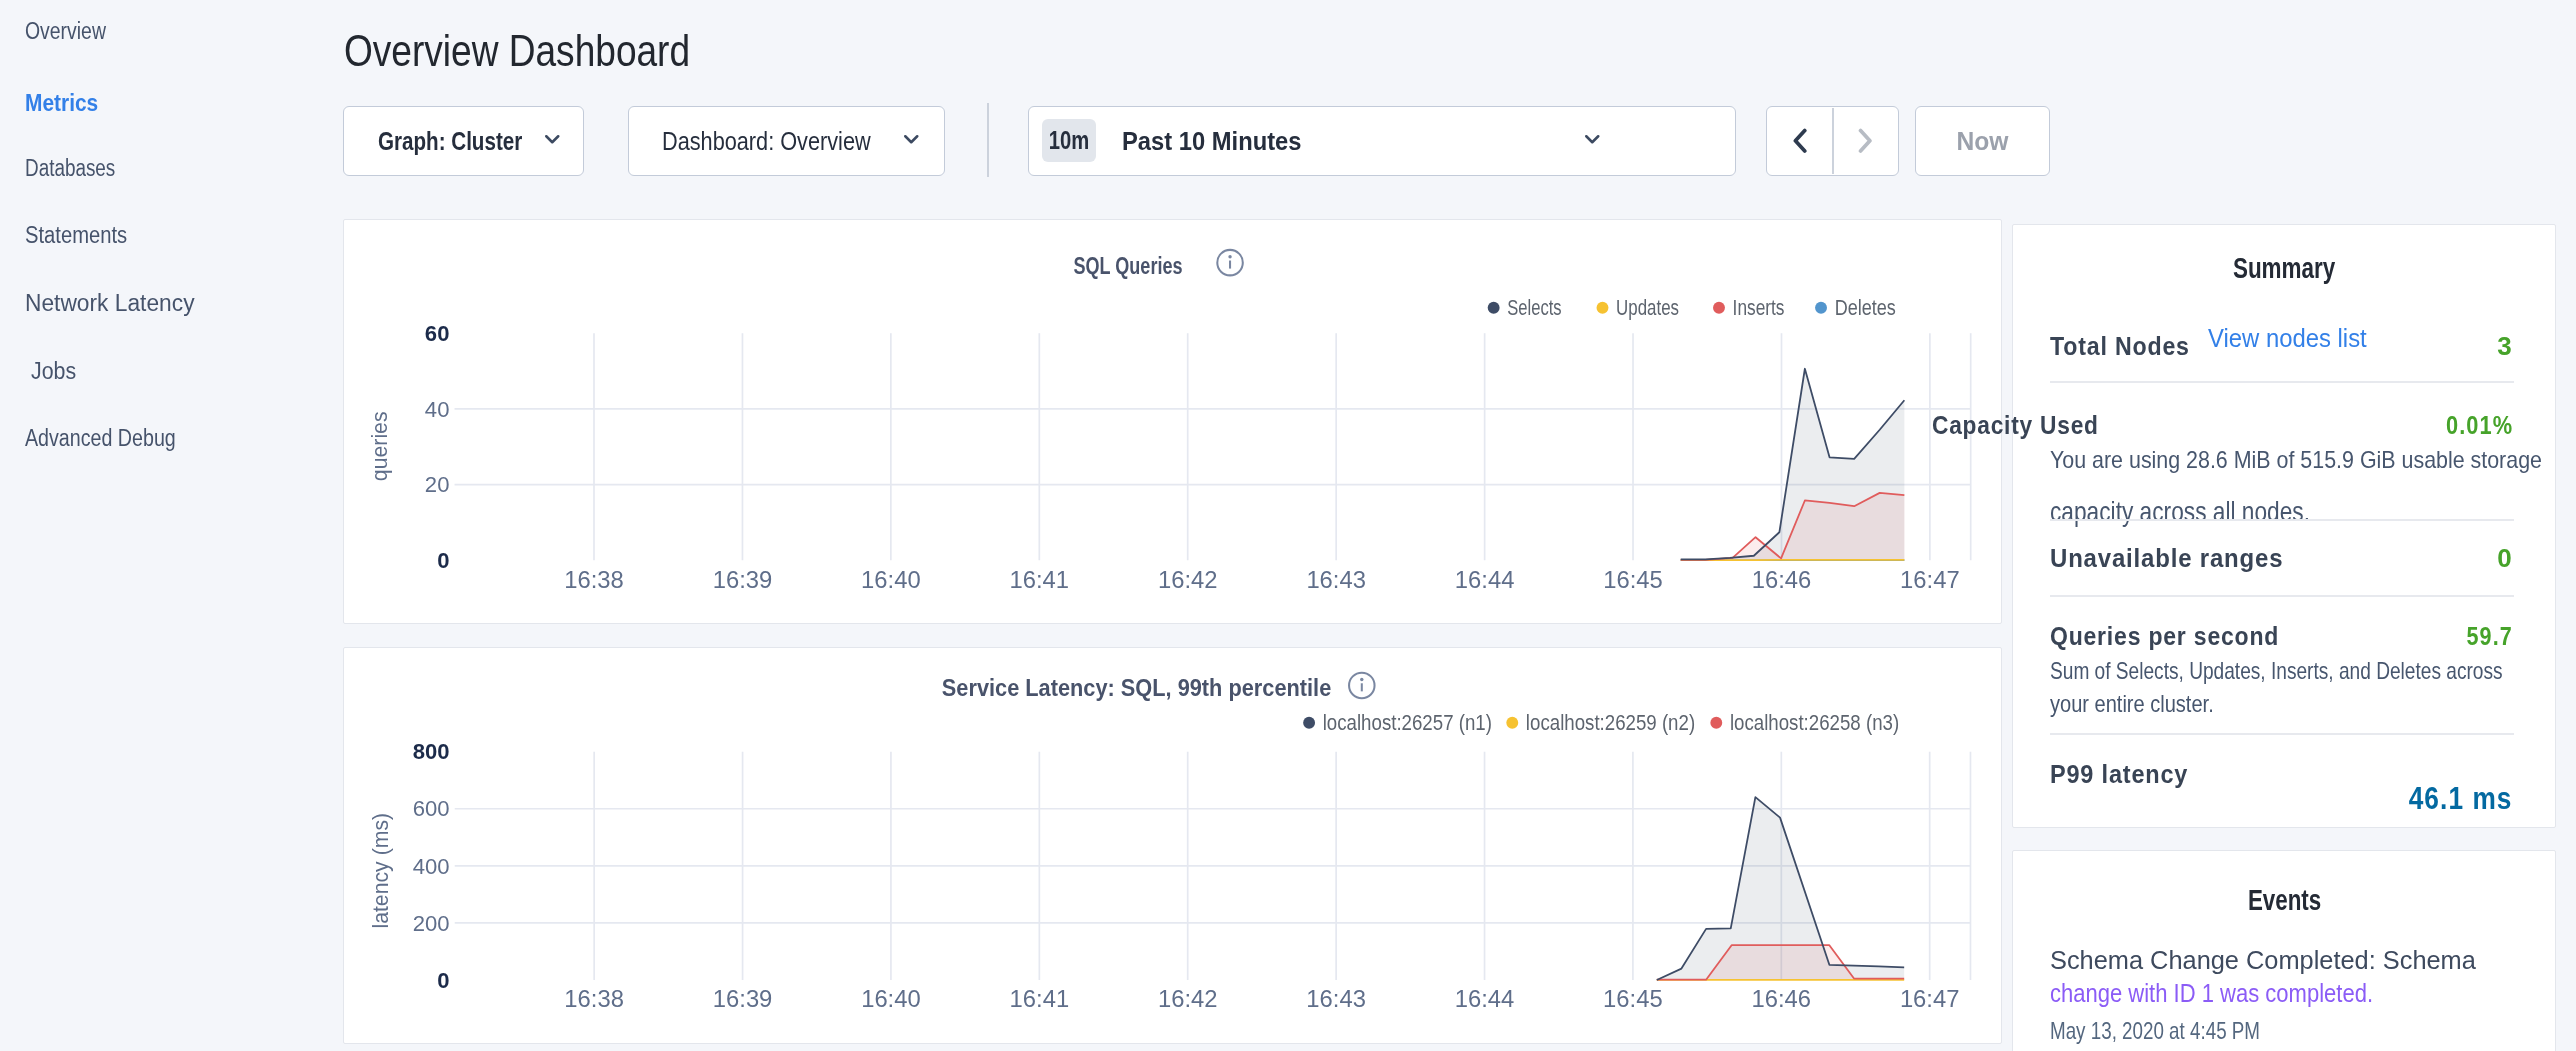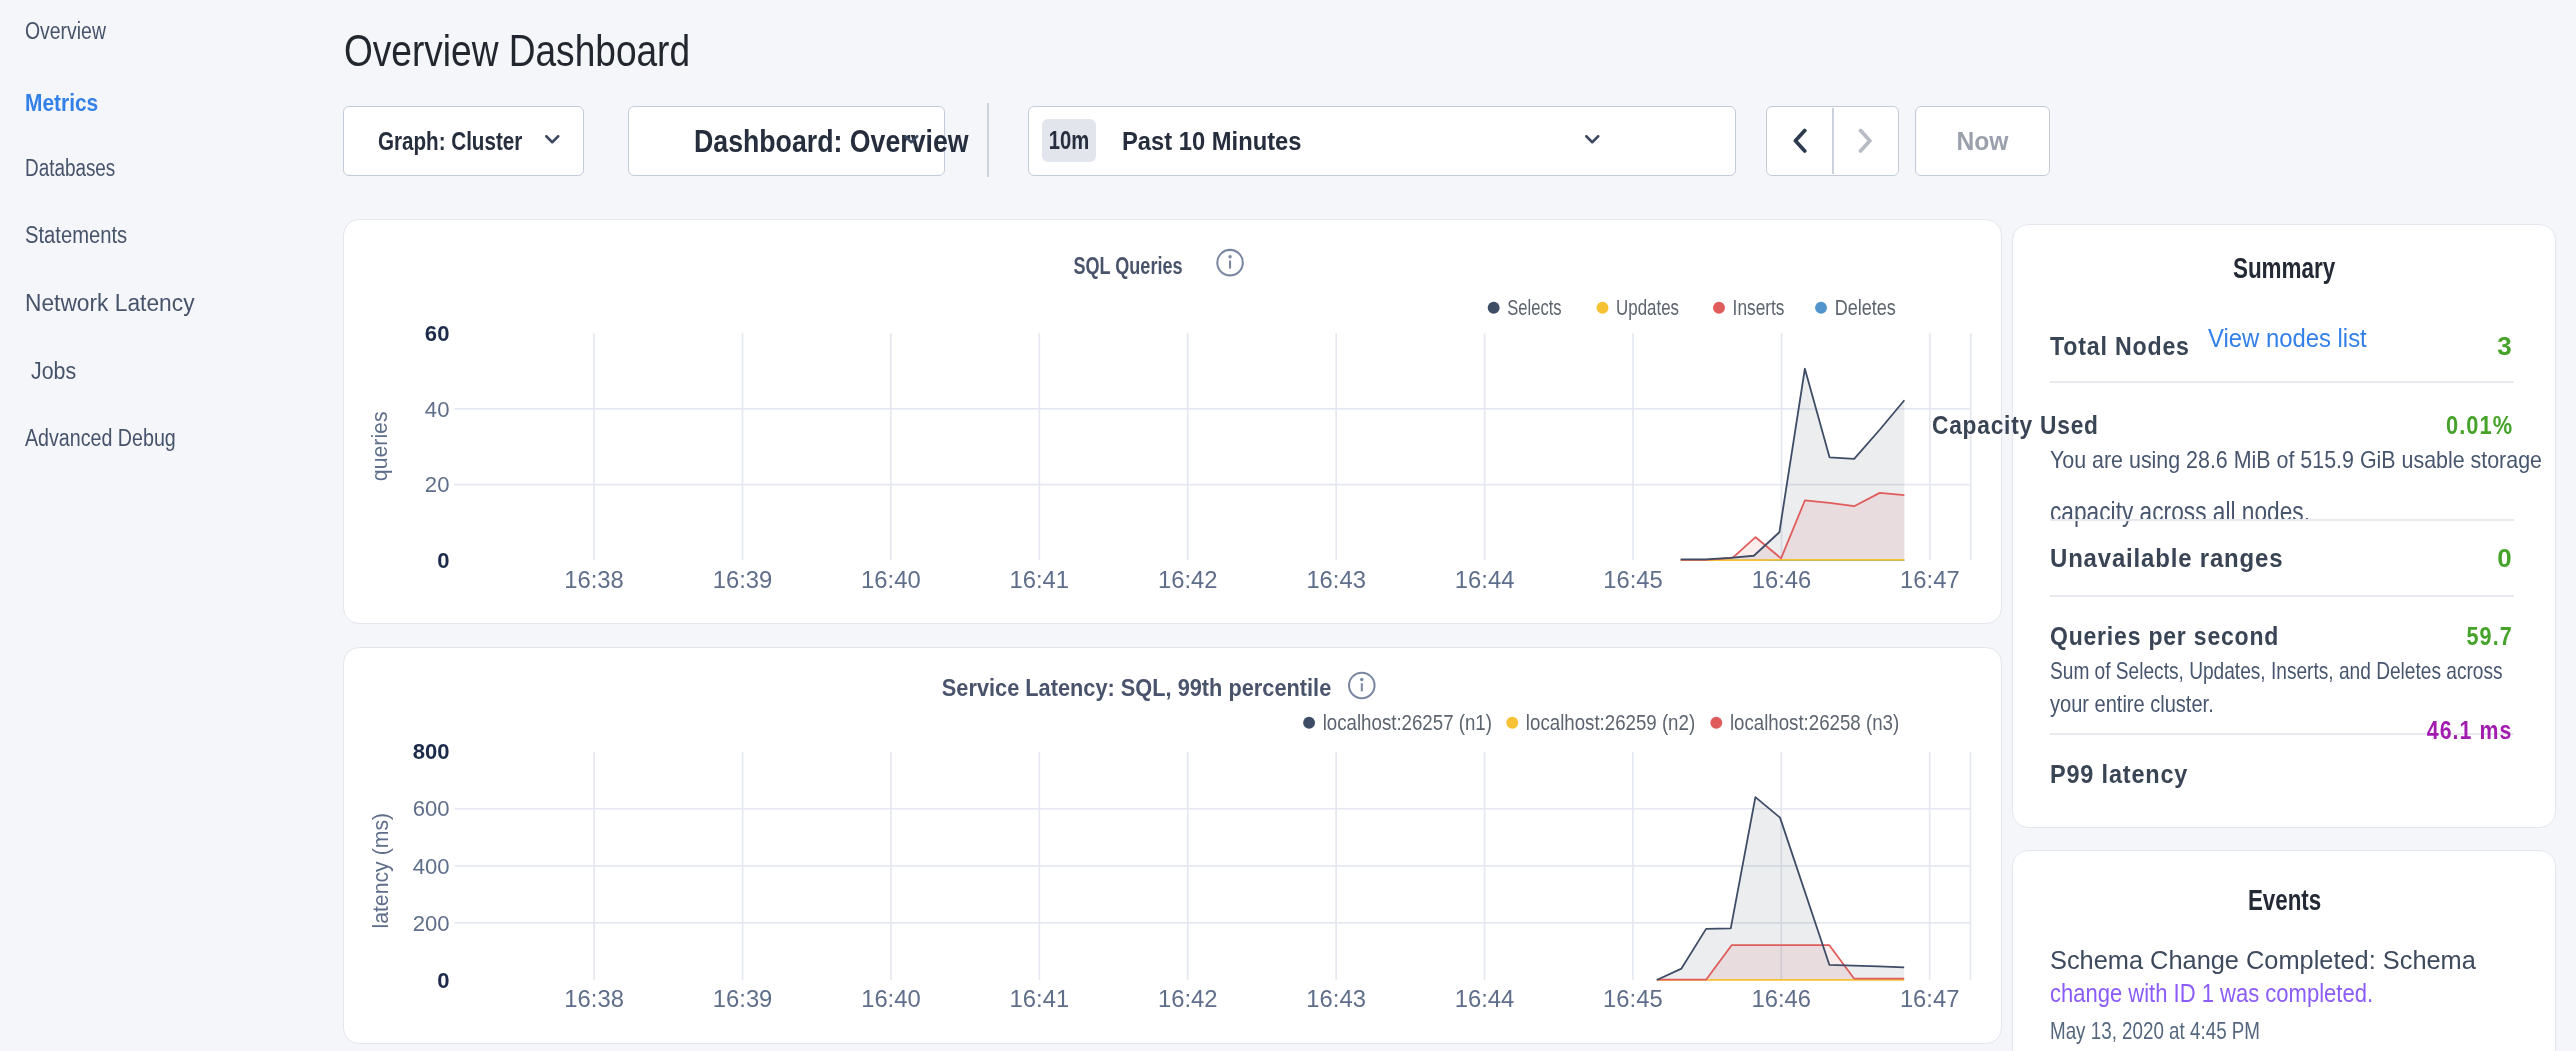--- a/index.html
+++ b/index.html
@@ -1,36 +1,36 @@
 <!DOCTYPE html>
 <html style="font-size:13.6px"><head><meta charset="utf-8"><style>
 
 * { margin:0; padding:0; box-sizing:border-box; }
 html,body { width:2576px; height:1051px; background:#f4f6fa; font-family:"Liberation Sans", sans-serif; overflow:hidden; position:relative; }
 .abs { position:absolute; }
 .sx { display:inline-block; transform-origin:left center; white-space:nowrap; }
-.card { position:absolute; background:#fff; border:1.7px solid #e3e6ec; border-radius:16px; }
+.card { position:absolute; background:#fff; border:1.7px solid #e3e6ec; border-radius:2px; }
 .ctrl { position:absolute; background:#fff; border:1.7px solid #c3cbd9; border-radius:6px; }
 
 </style></head><body>
 <div class="abs" style="left:25px;top:15.7px;font-size:23px;color:#46536b;line-height:31px;height:31px;white-space:nowrap;"><span class="sx" id="nav0" style="transform:scaleX(0.8442);">Overview</span></div>
 <div class="abs" style="left:25px;top:88px;font-size:23px;color:#3380e8;line-height:31px;height:31px;font-weight:700;white-space:nowrap;"><span class="sx" id="nav1" style="transform:scaleX(0.9096);">Metrics</span></div>
 <div class="abs" style="left:25px;top:153px;font-size:23px;color:#46536b;line-height:31px;height:31px;white-space:nowrap;"><span class="sx" id="nav2" style="transform:scaleX(0.8211);">Databases</span></div>
 <div class="abs" style="left:25px;top:220px;font-size:23px;color:#46536b;line-height:31px;height:31px;white-space:nowrap;"><span class="sx" id="nav3" style="transform:scaleX(0.8786);">Statements</span></div>
 <div class="abs" style="left:25px;top:288px;font-size:23px;color:#46536b;line-height:31px;height:31px;white-space:nowrap;"><span class="sx" id="nav4" style="transform:scaleX(0.9896);">Network Latency</span></div>
 <div class="abs" style="left:31px;top:356px;font-size:23px;color:#46536b;line-height:31px;height:31px;white-space:nowrap;"><span class="sx" id="nav5" style="transform:scaleX(0.9291);">Jobs</span></div>
 <div class="abs" style="left:25px;top:423px;font-size:23px;color:#46536b;line-height:31px;height:31px;white-space:nowrap;"><span class="sx" id="nav6" style="transform:scaleX(0.8544);">Advanced Debug</span></div>
 <div class="abs" style="left:344px;top:19.6px;font-size:44px;color:#22272f;line-height:61px;height:61px;white-space:nowrap;"><span class="sx" id="title" style="transform:scaleX(0.8423);">Overview Dashboard</span></div>
 <div class="ctrl" style="left:343px;top:106px;width:241px;height:70px;"></div>
 <div class="abs" style="left:378px;top:123px;font-size:26px;color:#262e3d;line-height:37px;height:37px;font-weight:700;white-space:nowrap;"><span class="sx" id="b1" style="transform:scaleX(0.7925);">Graph: Cluster</span></div>
 <svg class="abs" style="left:545px;top:135px;" width="14.5" height="8.5" viewBox="0 0 17 10">
     <path d="M1.5 1.5 L8.5 8.5 L15.5 1.5" fill="none" stroke="#3c4a61" stroke-width="3" stroke-linecap="round" stroke-linejoin="round"></path>
   </svg>
 <div class="ctrl" style="left:628px;top:106px;width:317px;height:70px;"></div>
-<div class="abs" style="left:662px;top:123px;font-size:32px;color:#262e3d;line-height:37px;height:37px;font-weight:700;white-space:nowrap;margin-left:32px;"><span class="sx" id="b2" style="transform:scaleX(0.8346);">Dashboard: Overview</span></div>
+<div class="abs" style="left:662px;top:123px;font-size:26px;color:#262e3d;line-height:37px;height:37px;font-weight:400;white-space:nowrap;"><span class="sx" id="b2" style="transform:scaleX(0.8346);">Dashboard: Overview</span></div>
 <svg class="abs" style="left:904px;top:135px;" width="14.5" height="8.5" viewBox="0 0 17 10">
     <path d="M1.5 1.5 L8.5 8.5 L15.5 1.5" fill="none" stroke="#3c4a61" stroke-width="3" stroke-linecap="round" stroke-linejoin="round"></path>
   </svg>
 <div class="abs" style="left:987px;top:103px;width:1.7px;height:74px;background:#ccd2dc;"></div>
 <div class="ctrl" style="left:1028px;top:106px;width:708px;height:70px;"></div>
 <div class="abs" style="left:1042px;top:119px;width:54px;height:43px;background:#e2e6ec;border-radius:6px;"></div>
 <div class="abs" style="left:474px;top:123px;width:1191px;text-align:center;font-size:25px;color:#262e3d;line-height:34px;height:34px;font-weight:700;white-space:nowrap;"><span class="sx" id="b3a" style="transform:scaleX(0.8097);transform-origin:center center;">10m</span></div>
 <div class="abs" style="left:1122px;top:123px;font-size:26px;color:#262e3d;line-height:37px;height:37px;font-weight:700;white-space:nowrap;text-align:right;"><span class="sx" id="b3b" style="transform:scaleX(0.9133);">Past 10 Minutes</span></div>
 <svg class="abs" style="left:1585px;top:135px;" width="14.5" height="8.5" viewBox="0 0 17 10">
     <path d="M1.5 1.5 L8.5 8.5 L15.5 1.5" fill="none" stroke="#3c4a61" stroke-width="3" stroke-linecap="round" stroke-linejoin="round"></path>
@@ -161,18 +161,18 @@
 <div class="abs" style="left:2050px;top:519px;width:464px;height:1.7px;background:#e7e9ee;"></div>
 <div class="abs" style="left:2050px;top:540px;font-size:26px;color:#394455;line-height:37px;height:37px;font-weight:700;letter-spacing:0.9px;white-space:nowrap;"><span class="sx" id="s3a" style="transform:scaleX(0.9216);">Unavailable ranges</span></div>
 <div class="abs" style="left:1748px;top:540px;width:765px;text-align:right;font-size:26px;color:#46a32a;line-height:37px;height:37px;font-weight:700;letter-spacing:1.3px;white-space:nowrap;"><span class="sx" id="s3v" style="transform:scaleX(1.0000);transform-origin:right center;">0</span></div>
 <div class="abs" style="left:2050px;top:595px;width:464px;height:1.7px;background:#e7e9ee;"></div>
 <div class="abs" style="left:2050px;top:618px;font-size:26px;color:#394455;line-height:37px;height:37px;font-weight:700;letter-spacing:0.9px;white-space:nowrap;"><span class="sx" id="s4a" style="transform:scaleX(0.8847);">Queries per second</span></div>
 <div class="abs" style="left:1748px;top:618px;width:765px;text-align:right;font-size:26px;color:#46a32a;line-height:37px;height:37px;font-weight:700;letter-spacing:1.3px;white-space:nowrap;"><span class="sx" id="s4v" style="transform:scaleX(0.8290);transform-origin:right center;">59.7</span></div>
 <div class="abs" style="left:2050px;top:654px;font-size:24px;color:#47566e;line-height:33px;height:33px;white-space:nowrap;"><span class="sx" id="s4p1" style="transform:scaleX(0.7964);">Sum of Selects, Updates, Inserts, and Deletes across</span></div>
 <div class="abs" style="left:2050px;top:687px;font-size:24px;color:#47566e;line-height:33px;height:33px;white-space:nowrap;"><span class="sx" id="s4p2" style="transform:scaleX(0.8349);">your entire cluster.</span></div>
 <div class="abs" style="left:2050px;top:733px;width:464px;height:1.7px;background:#e7e9ee;"></div>
 <div class="abs" style="left:2050px;top:756px;font-size:26px;color:#394455;line-height:37px;height:37px;font-weight:700;letter-spacing:0.9px;white-space:nowrap;"><span class="sx" id="s5a" style="transform:scaleX(0.9030);">P99 latency</span></div>
-<div class="abs" style="left:1748px;top:712px;width:765px;text-align:right;font-size:26px;color:#a21caf;line-height:37px;height:37px;font-weight:700;letter-spacing:1.3px;white-space:nowrap;"><span class="sx" id="s5v" style="transform:scaleX(0.8208);transform-origin:right center;">46.1 ms</span></div>
+<div class="abs" style="left:1748px;top:780px;width:765px;text-align:right;font-size:32px;color:#0369a1;line-height:37px;height:37px;font-weight:700;letter-spacing:1.3px;white-space:nowrap;"><span class="sx" id="s5v" style="transform:scaleX(0.8208);transform-origin:right center;">46.1 ms</span></div>
 <div class="card" style="left:2012px;top:850px;width:544px;height:221px;"></div>
 <div class="abs" style="left:1689px;top:880px;width:1191px;text-align:center;font-size:29px;color:#242a35;line-height:40px;height:40px;font-weight:700;white-space:nowrap;"><span class="sx" id="ev_t" style="transform:scaleX(0.7713);transform-origin:center center;">Events</span></div>
 <div class="abs" style="left:2050px;top:942px;font-size:25.5px;color:#3e4a5e;line-height:36px;height:36px;white-space:nowrap;"><span class="sx" id="ev1" style="transform:scaleX(0.9948);">Schema Change Completed: Schema</span></div>
 <div class="abs" style="left:2050px;top:975px;font-size:25.5px;color:#8b5cf6;line-height:36px;height:36px;white-space:nowrap;"><span class="sx" id="ev2" style="transform:scaleX(0.8632);">change with ID 1 was completed.</span></div>
 <div class="abs" style="left:2050px;top:1014px;font-size:24px;color:#54677f;line-height:33px;height:33px;white-space:nowrap;"><span class="sx" id="ev3" style="transform:scaleX(0.7831);">May 13, 2020 at 4:45 PM</span></div>
 
 </body></html>

